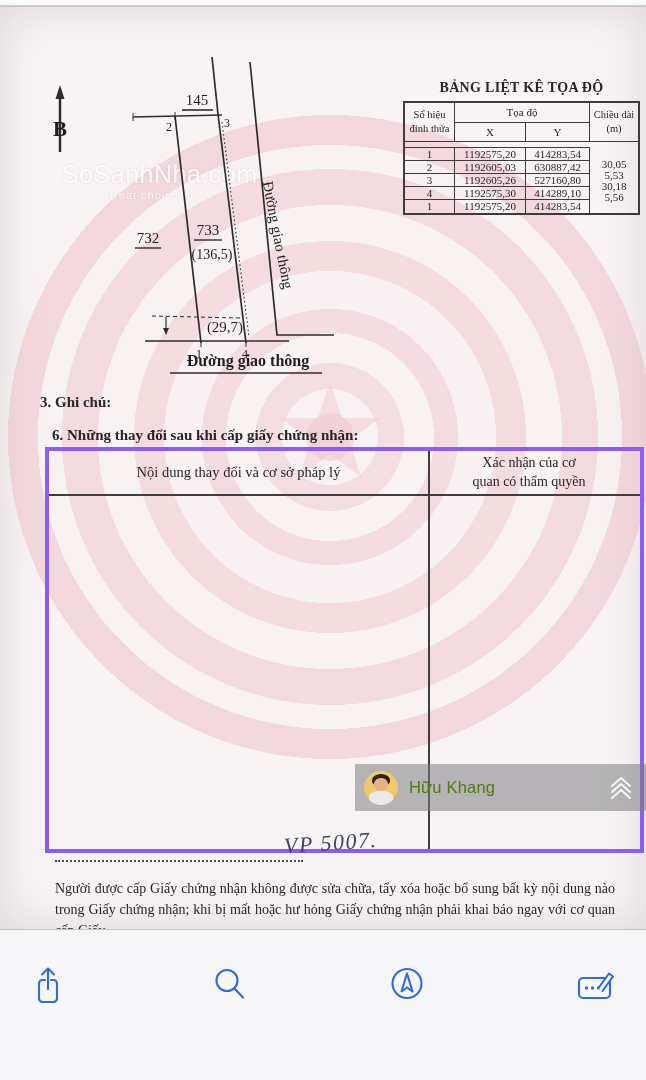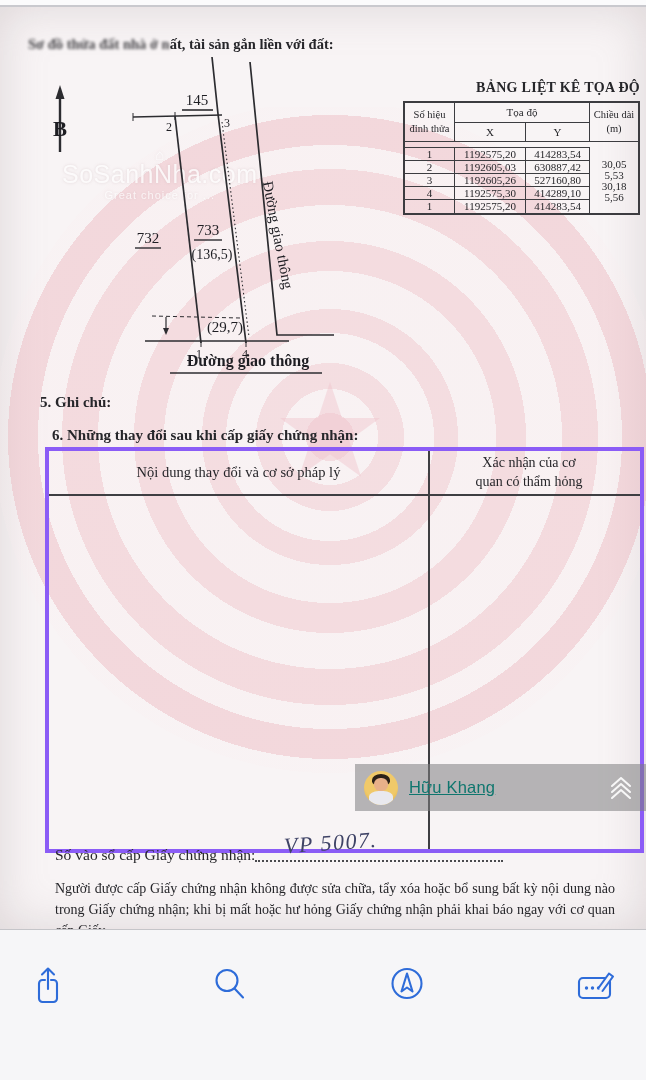--- a/index.html
+++ b/index.html
@@ -27,21 +27,21 @@
     text-shadow:0 0 3px rgba(190,160,165,.35);}
   .site-mark .roof{font-size:15px;line-height:10px;opacity:.85;}
   .site-mark .brand{font-size:25px;font-weight:normal;letter-spacing:.5px;}
   .site-mark .tag{font-size:11px;letter-spacing:1px;opacity:.9;}
   
   .diagram{position:absolute;left:30px;top:50px;}
   .diagram line,.diagram polyline{stroke:#2c2c30;fill:none;}
   .diagram text{fill:#1e1e23;font-family:"Liberation Serif",serif;}
   
   .coord-wrap{position:absolute;left:403px;top:80px;width:237px;}
-  .coord-title{text-align:right;font-weight:bold;font-size:14px;letter-spacing:.3px;}
+  .coord-title{text-align:center;font-weight:bold;font-size:14px;letter-spacing:.3px;}
   .ctable{margin-top:5px;border:2px solid #3c3c40;display:grid;width:233px;
     grid-template-columns:50px 71px 64px 1fr;
     grid-template-rows:20px 19px 6px repeat(5,13px);
     font-size:11px;line-height:1;}
   .ctable div{display:flex;align-items:center;justify-content:center;}
   .br{border-right:1.3px solid #3c3c40;} .bb{border-bottom:1.3px solid #3c3c40;}
   .c-vh{grid-area:1/1/3/2;flex-direction:column;font-size:10.5px;gap:3px;text-align:center;}
   .c-td{grid-area:1/2/2/4;} .c-x{grid-area:2/2/3/3;} .c-y{grid-area:2/3/3/4;}
   .c-lh{grid-area:1/4/3/5;flex-direction:column;font-size:10.5px;gap:3px;}
   .c-gap{grid-area:3/1/4/4;}
@@ -50,21 +50,21 @@
   .sec5{position:absolute;left:40px;top:394px;font-weight:bold;font-size:15px;}
   .sec6{position:absolute;left:52px;top:427px;font-weight:bold;font-size:15px;}
   .changes{position:absolute;left:45px;top:447px;width:591px;height:398px;border:4px solid #8b5cf6;}
   .changes .vline{position:absolute;left:379px;top:0;bottom:0;width:2px;background:#3e3e42;}
   .changes .hline{position:absolute;left:0;right:0;top:43px;height:2px;background:#3e3e42;}
   .changes .h-left{position:absolute;left:0;top:0;width:379px;height:43px;display:flex;align-items:center;justify-content:center;font-size:14.5px;}
   .changes .h-right{position:absolute;left:381px;right:12px;top:0;height:43px;display:flex;flex-direction:column;align-items:center;justify-content:center;font-size:14px;line-height:1.3;}
   
   .userbar{position:absolute;left:355px;top:764px;width:291px;height:47px;
     background:rgba(125,125,128,.55);display:flex;align-items:center;
-    font-family:"Liberation Sans",sans-serif;color:#0f766e;text-decoration:underline;}
+    font-family:"Liberation Sans",sans-serif;color:#4d7c0f;}
   .avatar{width:34px;height:34px;border-radius:50%;margin-left:9px;position:relative;overflow:hidden;
     background:radial-gradient(circle at 50% 35%,#f0c969 0 60%,#d9a73c 100%);flex:0 0 auto;}
   .avatar .hair{position:absolute;left:8px;top:3px;width:18px;height:12px;border-radius:50% 50% 40% 40%;background:#2b2118;}
   .avatar .face{position:absolute;left:10px;top:7px;width:14px;height:13px;border-radius:45%;background:#e8b089;}
   .avatar .shirt{position:absolute;left:5px;top:20px;width:24px;height:14px;border-radius:40% 40% 0 0;background:#e9e9ee;}
   .username{margin-left:11px;font-size:16.5px;letter-spacing:.2px;}
   .userbar .brandmark{position:absolute;right:10px;top:9px;}
   
   .serial{position:absolute;left:55px;top:846px;font-size:15.5px;white-space:nowrap;}
   .serial .leader{display:inline-block;width:248px;border-bottom:2px dotted #4a4a4e;vertical-align:-2px;}
@@ -82,23 +82,20 @@
 
 <div class="screen">
   <div class="top-strip"></div>
   <div class="top-hairline"></div>
 
   <div class="photo">
     <div class="emblem"></div>
     <div class="emblem-star">★</div>
   </div>
 
-  <div class="doc-header">
-    <span class="smudge">Sơ đồ thửa đất nhà ở n</span><span>ất, tài sản gắn liền với đất:</span>
-  </div>
 
   <div class="site-mark">
     <div class="roof">⌂</div>
     <div class="brand">SoSanhNha.com</div>
     <div class="tag">Great choice for ...</div>
   </div>
 
   <svg class="diagram" width="355" height="345" viewBox="30 50 355 345">
 
     <g>
@@ -183,51 +180,51 @@
 
       <div class="c-len">
         <span>30,05</span>
         <span>5,53</span>
         <span>30,18</span>
         <span>5,56</span>
       </div>
     </div>
   </div>
 
-  <div class="sec5">5. Ghi chú:</div>
+  <div class="sec5">3. Ghi chú:</div>
   <div class="sec6">6. Những thay đổi sau khi cấp giấy chứng nhận:</div>
 
   <div class="changes">
     <div class="vline"></div>
     <div class="hline"></div>
     <div class="h-left">Nội dung thay đổi và cơ sở pháp lý</div>
     <div class="h-right">
       <span>Xác nhận của cơ</span>
-      <span>quan có thẩm hỏng</span>
+      <span>quan có thẩm quyền</span>
     </div>
   </div>
 
   <div class="userbar">
     <div class="avatar">
       <div class="hair"></div>
         <div class="face"></div>
         <div class="shirt"></div>
     </div>
     <div class="username">Hữu Khang</div>
     <svg class="brandmark" width="30" height="30" viewBox="0 0 30 30">
       <g stroke="#ffffff" stroke-width="2" fill="none" stroke-linecap="round" stroke-linejoin="round" opacity="0.9">
         <path d="M6,13 L15,5 L24,13"></path>
         <path d="M6,19 L15,11 L24,19"></path>
         <path d="M6,25 L15,17 L24,25"></path>
       </g>
     </svg>
   </div>
 
   <div class="serial">
-    <span>Số vào sổ cấp Giấy chứng nhận:</span><span class="leader"></span>
+    <span class="leader"></span>
   </div>
   <div class="handwriting">VP 5007.</div>
 
   <div class="footnote">Người được cấp Giấy chứng nhận không được sửa chữa, tẩy xóa hoặc bổ sung bất kỳ nội dung nào trong Giấy chứng nhận; khi bị mất hoặc hư hỏng Giấy chứng nhận phải khai báo ngay với cơ quan cấp Giấy.</div>
 
   <div class="toolbar-hairline"></div>
   <div class="toolbar">
     <div class="tool-btn" style="left:25px">
       <svg width="46" height="46" viewBox="0 0 46 46">
         <path d="M20,19 H17.5 a3.5,3.5 0 0 0 -3.5,3.5 v15 a3.5,3.5 0 0 0 3.5,3.5 h11 a3.5,3.5 0 0 0 3.5,-3.5 v-15 a3.5,3.5 0 0 0 -3.5,-3.5 H26"></path>

